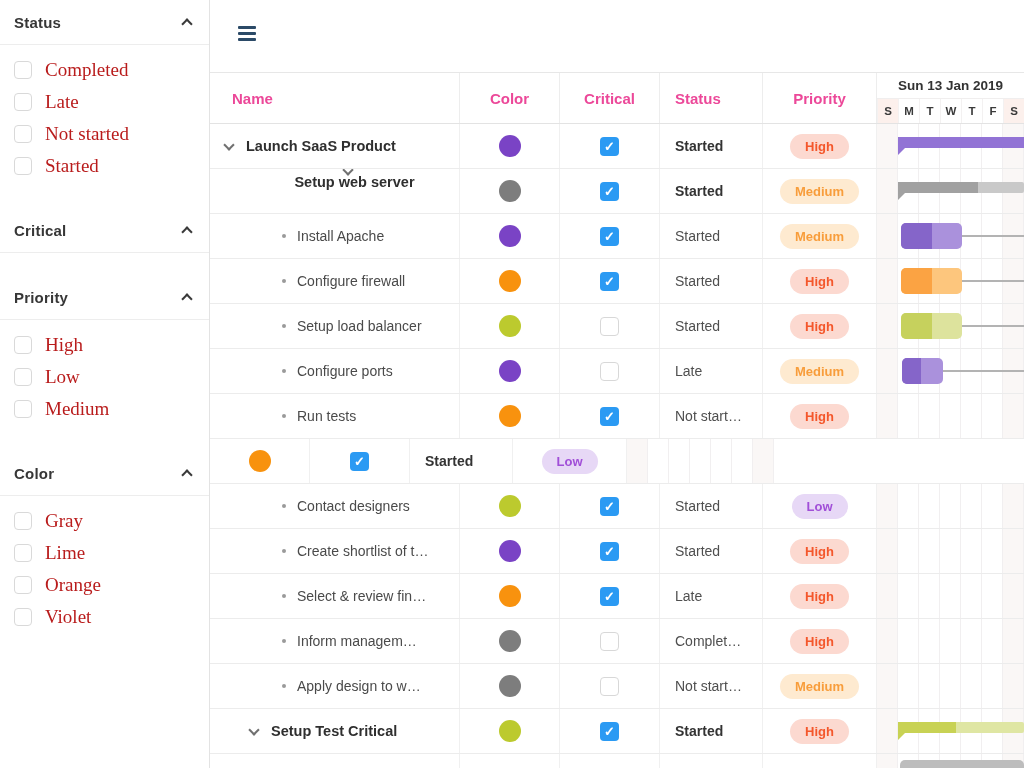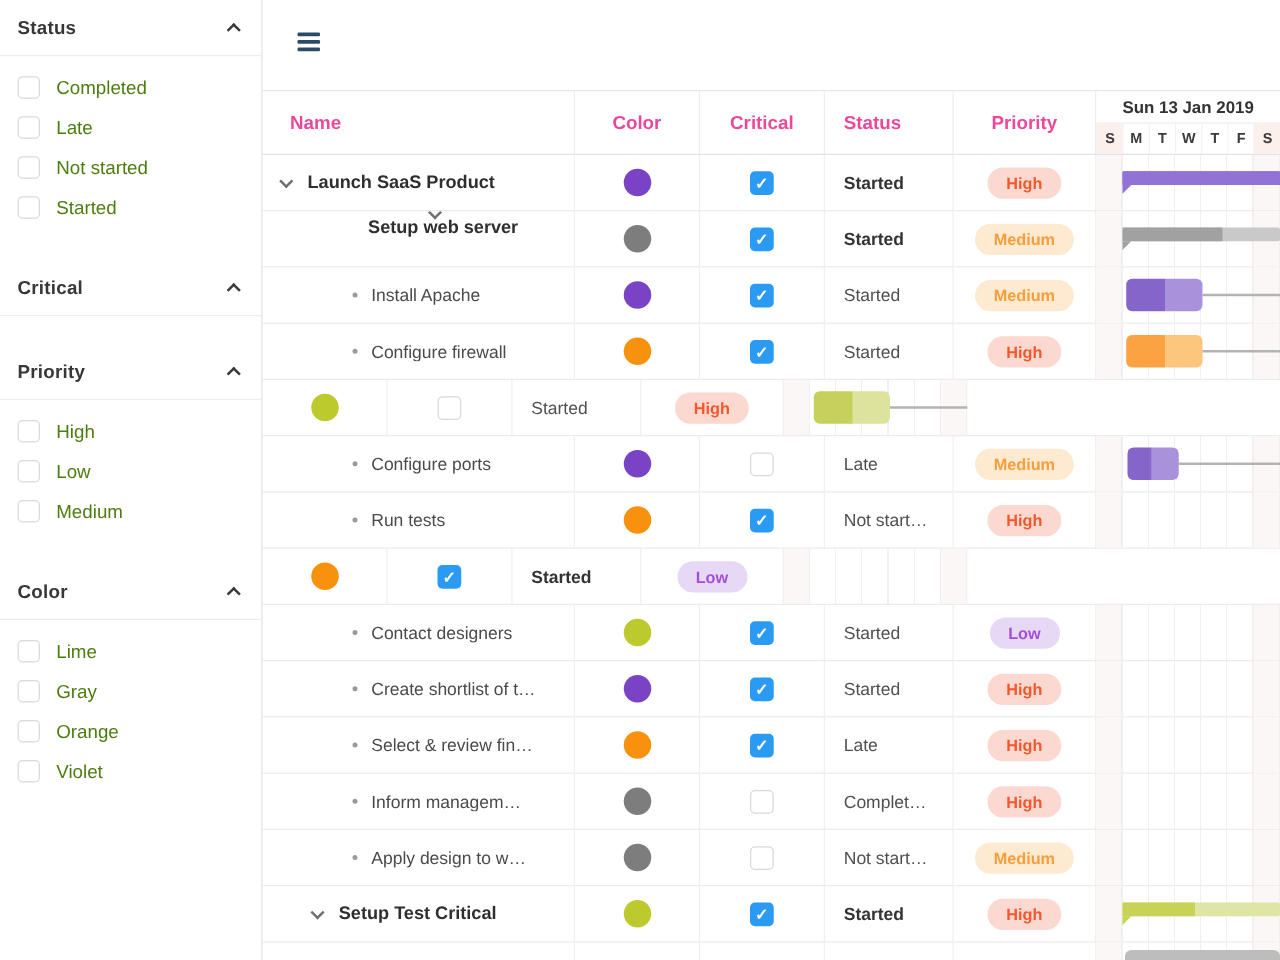--- a/index.html
+++ b/index.html
@@ -13,21 +13,21 @@
   .f-section + .f-section { margin-top:22px; }
   .f-head { height:45px; display:flex; align-items:center; justify-content:space-between;
             padding:0 18px 0 14px; border-bottom:1px solid #ededed; cursor:pointer; }
   .f-title { font-size:15px; font-weight:700; color:#373737; letter-spacing:.2px; }
   .chev { display:inline-block; width:8px; height:8px; border-right:2px solid #3a3a3a; border-bottom:2px solid #3a3a3a; }
   .chev.up { transform:rotate(-135deg); margin-top:4px; }
   .chev.down { transform:rotate(45deg); margin-top:-3px; border-color:#707070; }
   .f-list { padding:9px 0 4px 0; }
   .f-item { display:flex; align-items:center; height:32px; padding-left:14px; cursor:pointer; }
   .cbox { width:18px; height:18px; border:1px solid #d9d9d9; border-radius:4px; background:#fff; margin-right:13px; flex:none; }
-  .f-label { font-size:15px; color:#4d7c0f; }
+  .f-label { font-size:19px; color:#b91c1c;font-family:Liberation Serif, serif; }
 
   
   .main { flex:1; display:flex; flex-direction:column; overflow:hidden; }
   .topbar { height:72px; min-height:72px; display:flex; align-items:flex-start; }
   .hamburger { margin:26px 0 0 28px; width:18px; height:15px; background:none; border:none; cursor:pointer;
                display:flex; flex-direction:column; justify-content:space-between; padding:0; }
   .hamburger span { display:block; height:2.6px; width:18px; background:#2b4a67; border-radius:1px; }
 
   .grid { flex:1; display:flex; flex-direction:column; overflow:hidden; }
   .ghead { display:flex; height:52px; min-height:52px; border-top:1px solid #e7e7e7; border-bottom:1px solid #e3e3e3; }
@@ -137,25 +137,25 @@
         </div>
       </div>
       <div class="f-section">
         <div class="f-head">
           <div class="f-title">Color</div>
           <div class="chev up"></div>
         </div>
         <div class="f-list">
           <div class="f-item">
             <div class="cbox"></div>
+            <div class="f-label">Gray</div>
+          </div>
+          <div class="f-item">
+            <div class="cbox"></div>
             <div class="f-label">Lime</div>
-          </div>
-          <div class="f-item">
-            <div class="cbox"></div>
-            <div class="f-label">Gray</div>
           </div>
           <div class="f-item">
             <div class="cbox"></div>
             <div class="f-label">Orange</div>
           </div>
           <div class="f-item">
             <div class="cbox"></div>
             <div class="f-label">Violet</div>
           </div>
         </div>
@@ -274,20 +274,24 @@
               <div class="pill" style="background: rgb(252, 217, 208); color: rgb(244, 87, 43);">High</div>
             </div>
             <div class="cell tl-cell">
               <div class="bar-leaf" style="left: 24px; width: 61px; background: rgb(253, 198, 125);">
                 <div class="prog" style="width: 31px; background: rgb(251, 163, 67);"></div>
               </div>
               <div class="dep-line" style="left: 85px; width: 62px;"></div>
             </div>
           </div>
           <div class="grow leaf">
+            <div class="cell name-cell" style="padding-left: 72px;">
+              <div class="bullet"></div>
+              <div class="name-text">Setup load balancer</div>
+            </div>
             <div class="cell color-cell">
               <div class="circle" style="background: rgb(188, 202, 46);"></div>
             </div>
             <div class="cell critical-cell">
               <div class="check off"></div>
             </div>
             <div class="cell status-cell">Started</div>
             <div class="cell priority-cell">
               <div class="pill" style="background: rgb(252, 217, 208); color: rgb(244, 87, 43);">High</div>
             </div>

